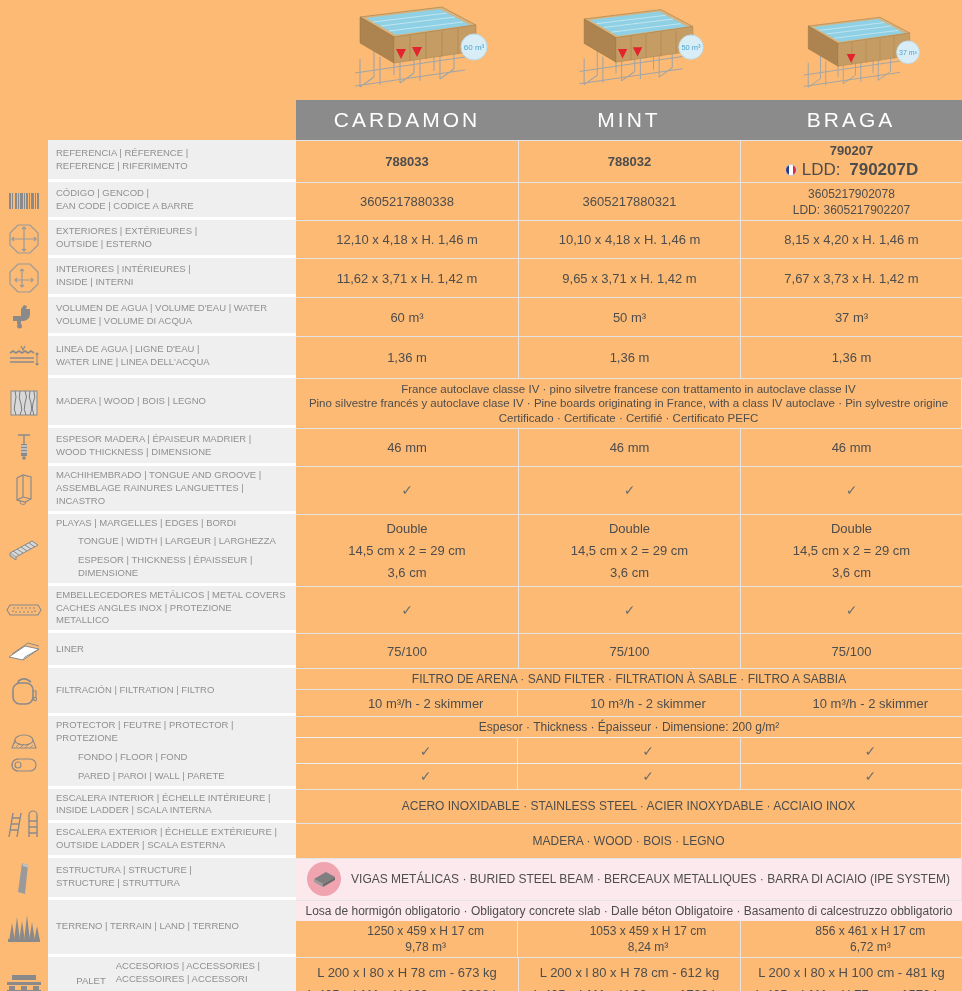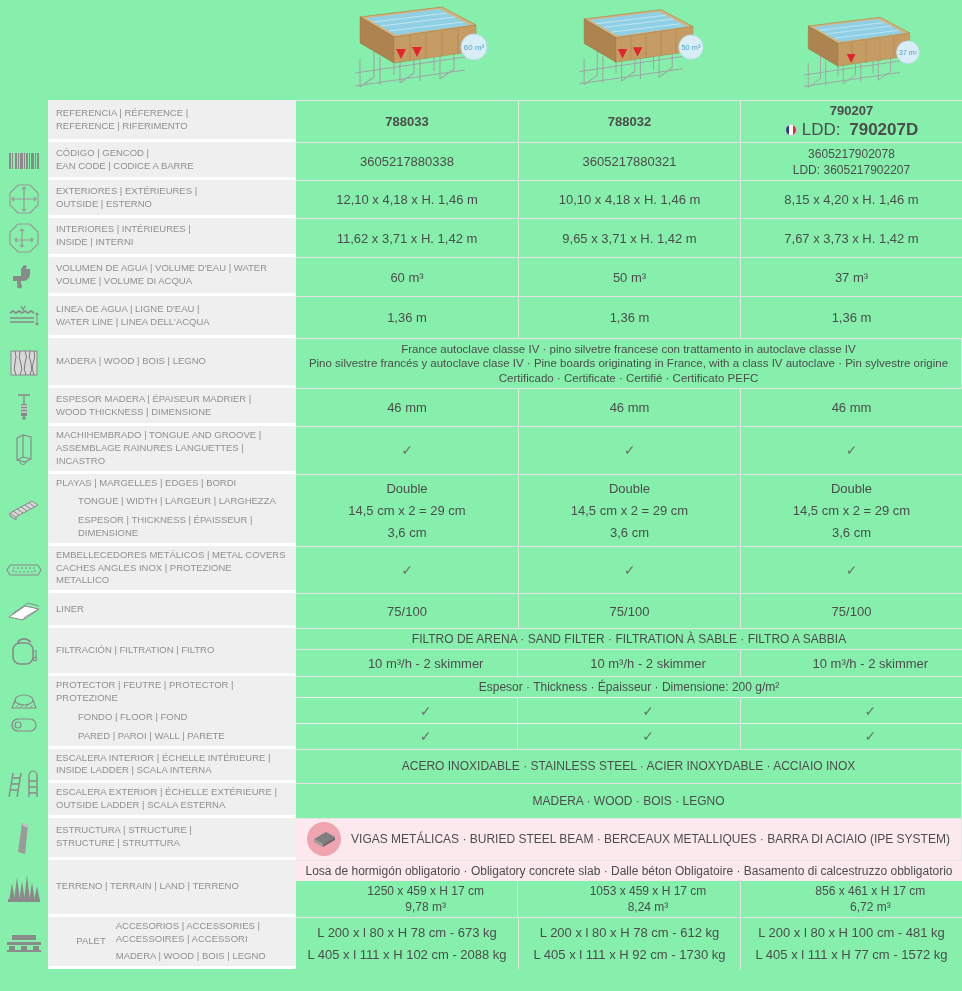--- a/index.html
+++ b/index.html
@@ -1,17 +1,17 @@
 <!DOCTYPE html>
 <html><head>
 <meta charset="utf-8">
 <style>
   html,body{margin:0;padding:0;background:#fff;}
   body{font-family:"Liberation Sans",sans-serif;color:#4d4d4d;}
-  .page{width:962px;height:991px;position:relative;overflow:hidden;background:#86efac;}
+  .page{width:962px;height:991px;position:relative;overflow:hidden;background:#fdba74;}
 
   
   .pools{position:relative;height:100px;}
   .pool{position:absolute;top:0;}
 
   
   .header-bar{margin-left:296px;width:666px;height:40px;background:#8b8b8b;display:flex;}
   .header-cell{flex:1;display:flex;align-items:center;justify-content:center;color:#fff;font-size:21px;letter-spacing:3px;}
 
   
@@ -120,20 +120,25 @@
           </g>
       <g fill="#e3232e">
             <polygon points="74,48 84,48 79,58"></polygon>
           </g>
       <circle cx="144" cy="46" r="13" fill="#d9edf7" stroke="#badcec"></circle>
       <text x="144" y="49" font-size="8" fill="#4ea3c8" text-anchor="middle">37 m³</text>
     </svg>
   </div>
 </div>
 
+<div class="header-bar">
+  <div class="header-cell">CARDAMON</div>
+  <div class="header-cell">MINT</div>
+  <div class="header-cell">BRAGA</div>
+</div>
 
 <div class="table">
 
   <div class="row" style="min-height:42px">
     <div class="icon-cell"></div>
     <div class="label-cell">
       <div>REFERENCIA | RÉFERENCE |</div>
       <div>REFERENCE | RIFERIMENTO</div>
     </div>
     <div class="vals">

